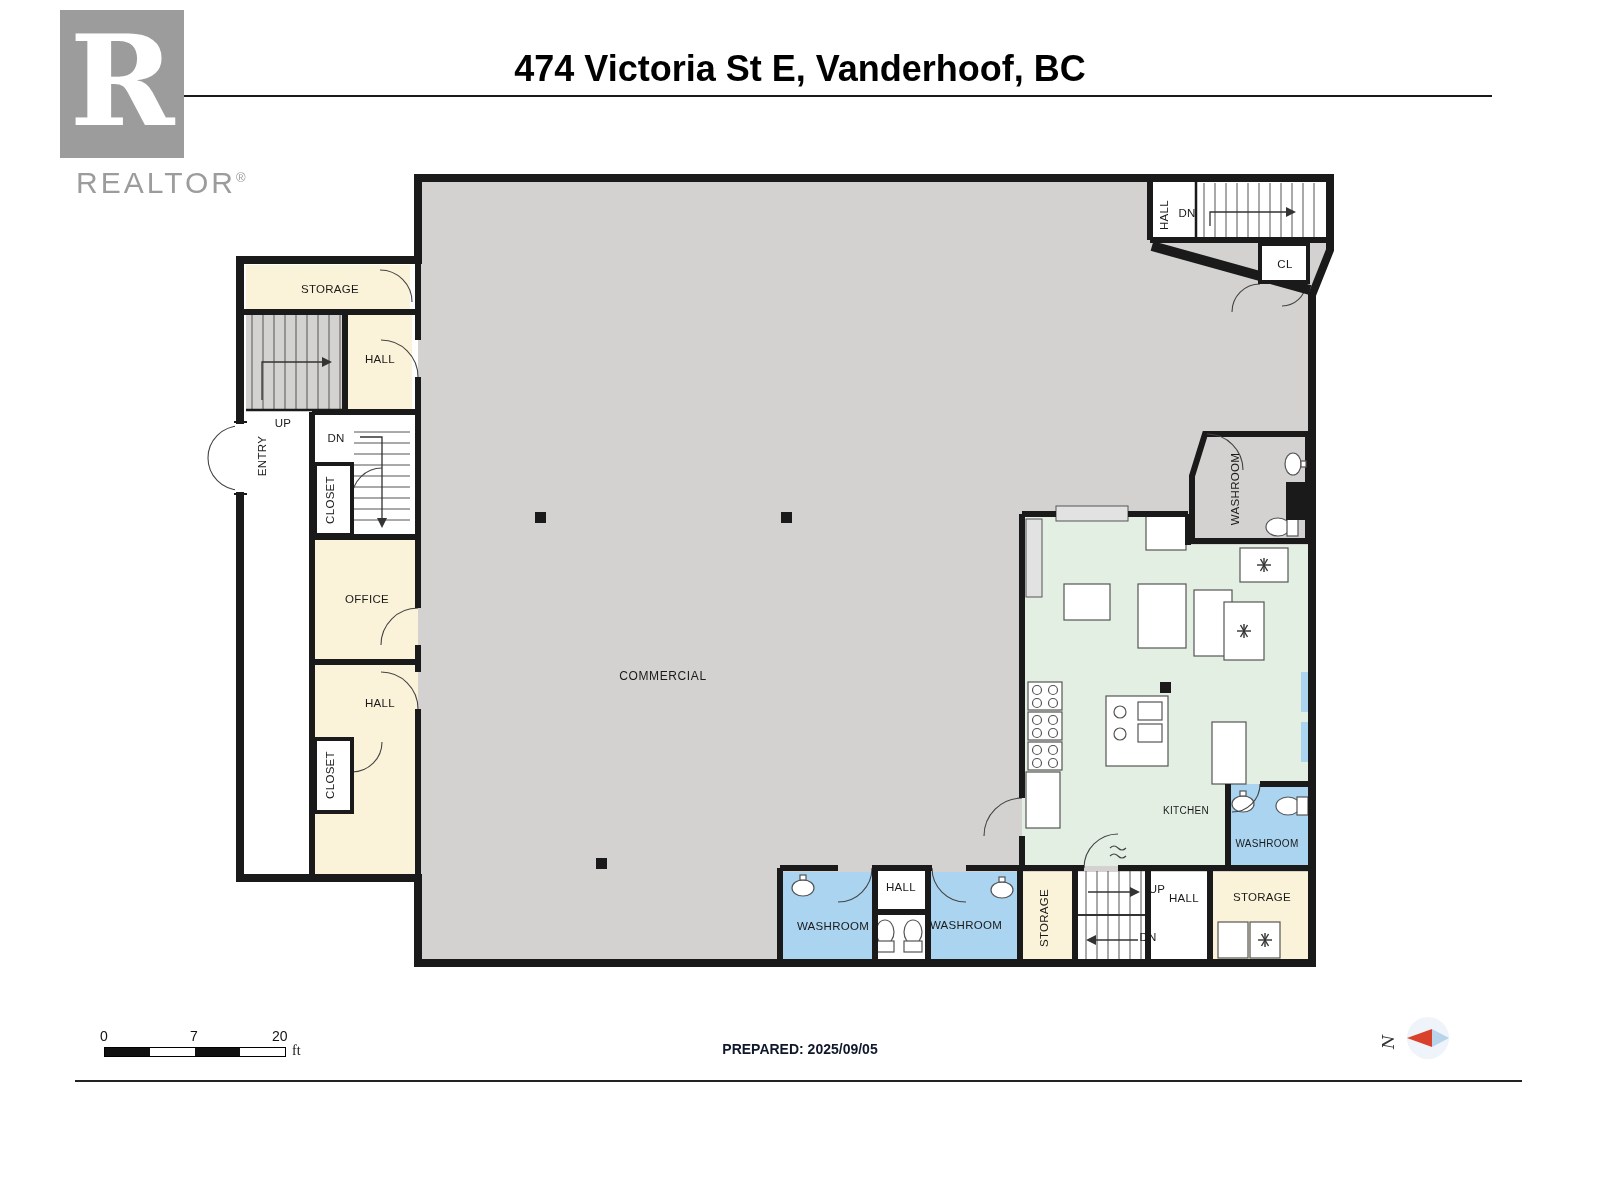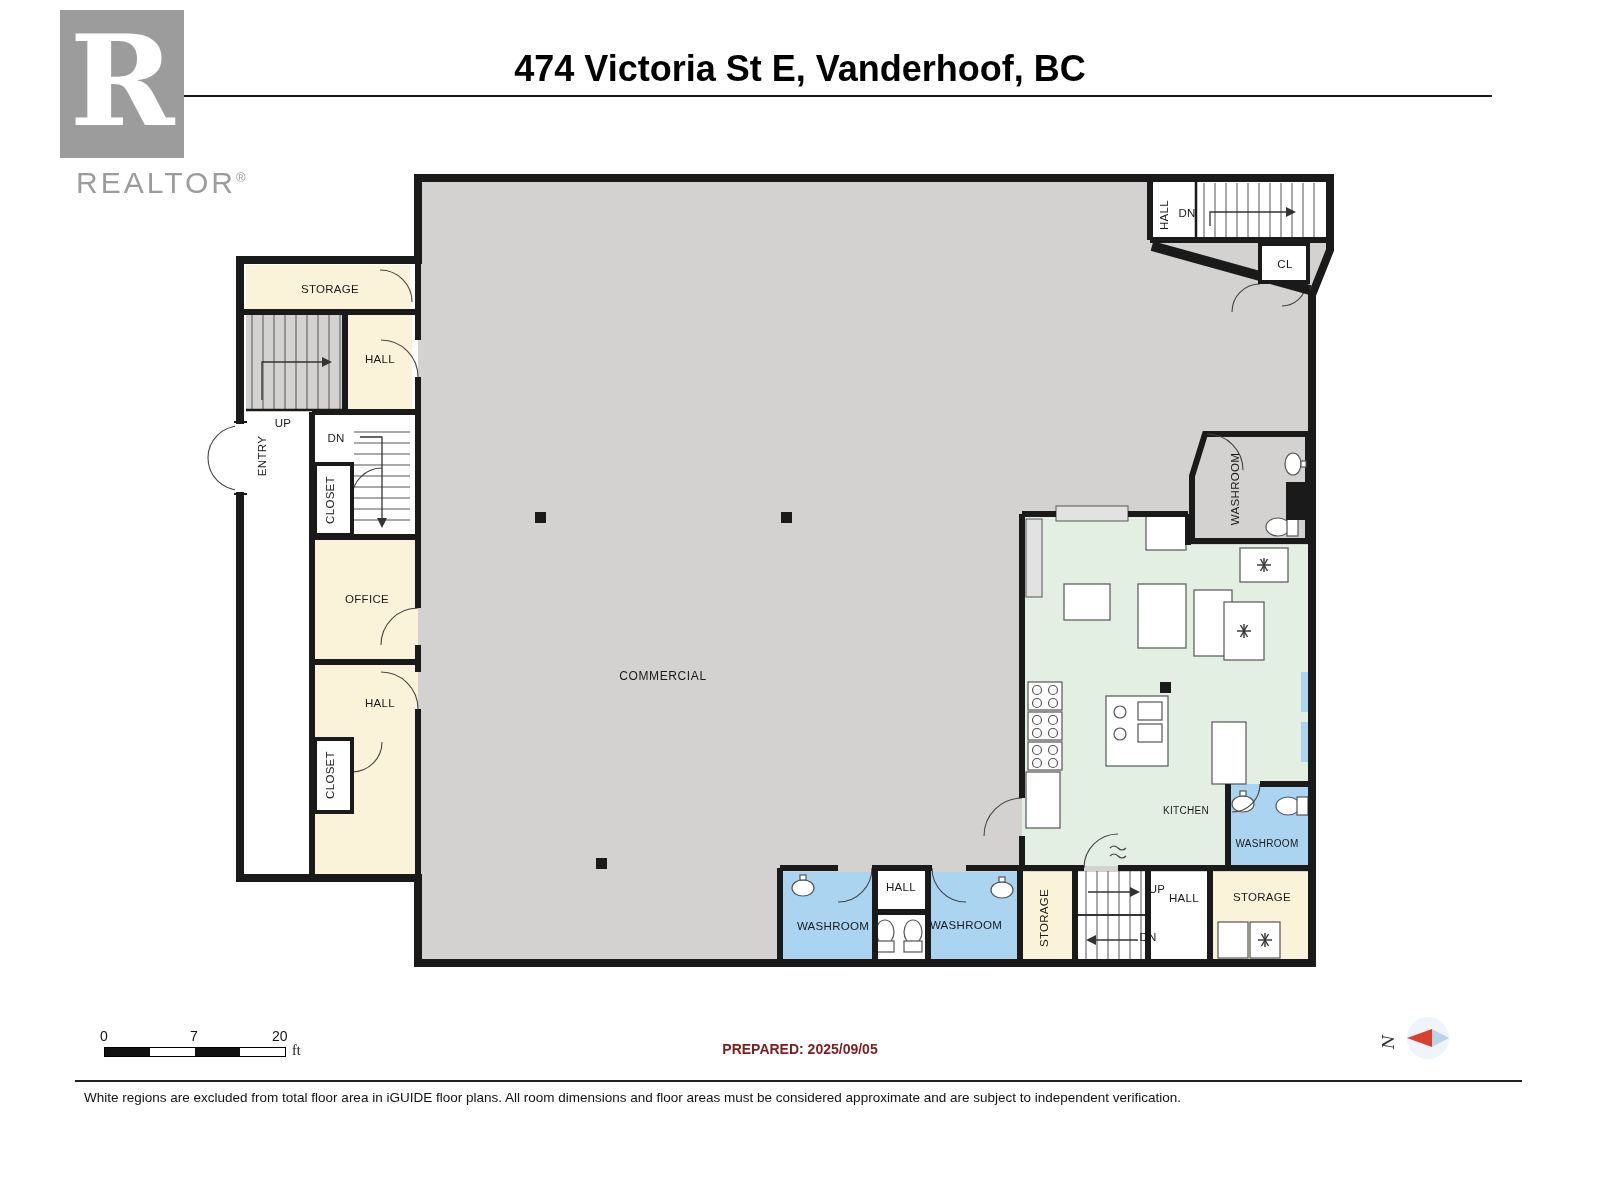--- a/index.html
+++ b/index.html
@@ -6,21 +6,21 @@
   .page{position:relative;width:1600px;height:1200px;background:#fff;
         font-family:"Liberation Sans",sans-serif;overflow:hidden;}
   .abs{position:absolute;}
   #title{top:48px;left:0;width:100%;text-align:center;font-size:36px;font-weight:bold;color:#000;}
   #hline{top:95px;left:75px;width:1417px;height:2px;background:#1a1a1a;}
   #subtitle{top:107px;left:0;width:100%;text-align:center;font-size:15px;font-weight:bold;color:#000;}
   #logoBox{left:60px;top:10px;width:124px;height:148px;background:#9c9c9c;color:#fff;
            font-family:"DejaVu Serif",serif;font-weight:bold;font-size:126px;line-height:142px;text-align:center;}
   #logoText{left:28px;top:166px;font-size:30px;color:#9c9c9c;letter-spacing:3px;margin-left:48px;}
   #logoText sup{font-size:13px;letter-spacing:0;}
-  #prepared{top:1041px;left:0;width:100%;text-align:center;font-size:14px;font-weight:bold;color:#7f1d1d;}
+  #prepared{top:1041px;left:0;width:100%;text-align:center;font-size:14px;font-weight:bold;color:#0f172a;}
   #scale{left:104px;top:1028px;width:320px;height:40px;}
   .scaleNum{position:absolute;top:0;font-size:14px;color:#111;}
   #scaleBar{position:absolute;left:0;top:19px;width:180px;height:8px;border:1px solid #000;display:flex;}
   #scaleBar div{width:45px;height:100%;}
   #scaleFt{position:absolute;left:188px;top:15px;font-size:14px;color:#111;font-family:Liberation Serif, serif;}
   #discLine{top:1080px;left:75px;width:1447px;height:2px;background:#222;}
   #disclaimer{top:1090px;left:84px;font-size:13.5px;color:#111;}
   
   .wallO{stroke:#1a1a1a;stroke-width:8;fill:none;}
   .wallI{stroke:#1a1a1a;stroke-width:6;fill:none;}
@@ -256,15 +256,14 @@
   <div class="abs" id="prepared">PREPARED: 2025/09/05</div>
 
   <svg class="abs" style="left:1378px;top:1008px" width="86" height="60" viewBox="0 0 86 60">
     <text x="16" y="34" transform="rotate(-90 16 34)" text-anchor="middle" style="font-family:'DejaVu Serif',serif;font-style:italic;font-size:16px;fill:#333">N</text>
     <circle cx="50" cy="30" r="21" fill="#eef4fa"></circle>
     <polygon points="29,30 54,21 54,39" fill="#d9412c"></polygon>
     <polygon points="71,30 54,21 54,39" fill="#b7d4ea"></polygon>
   </svg>
 
   <div class="abs" id="discLine"></div>
-  <div class="abs" id="disclaimer">White regions are excluded from total floor area in iGUIDE floor plans. All room dimensions and floor areas must be considered approximate and are subject to independent verification.</div>
 
 </div>
 
 </body></html>

